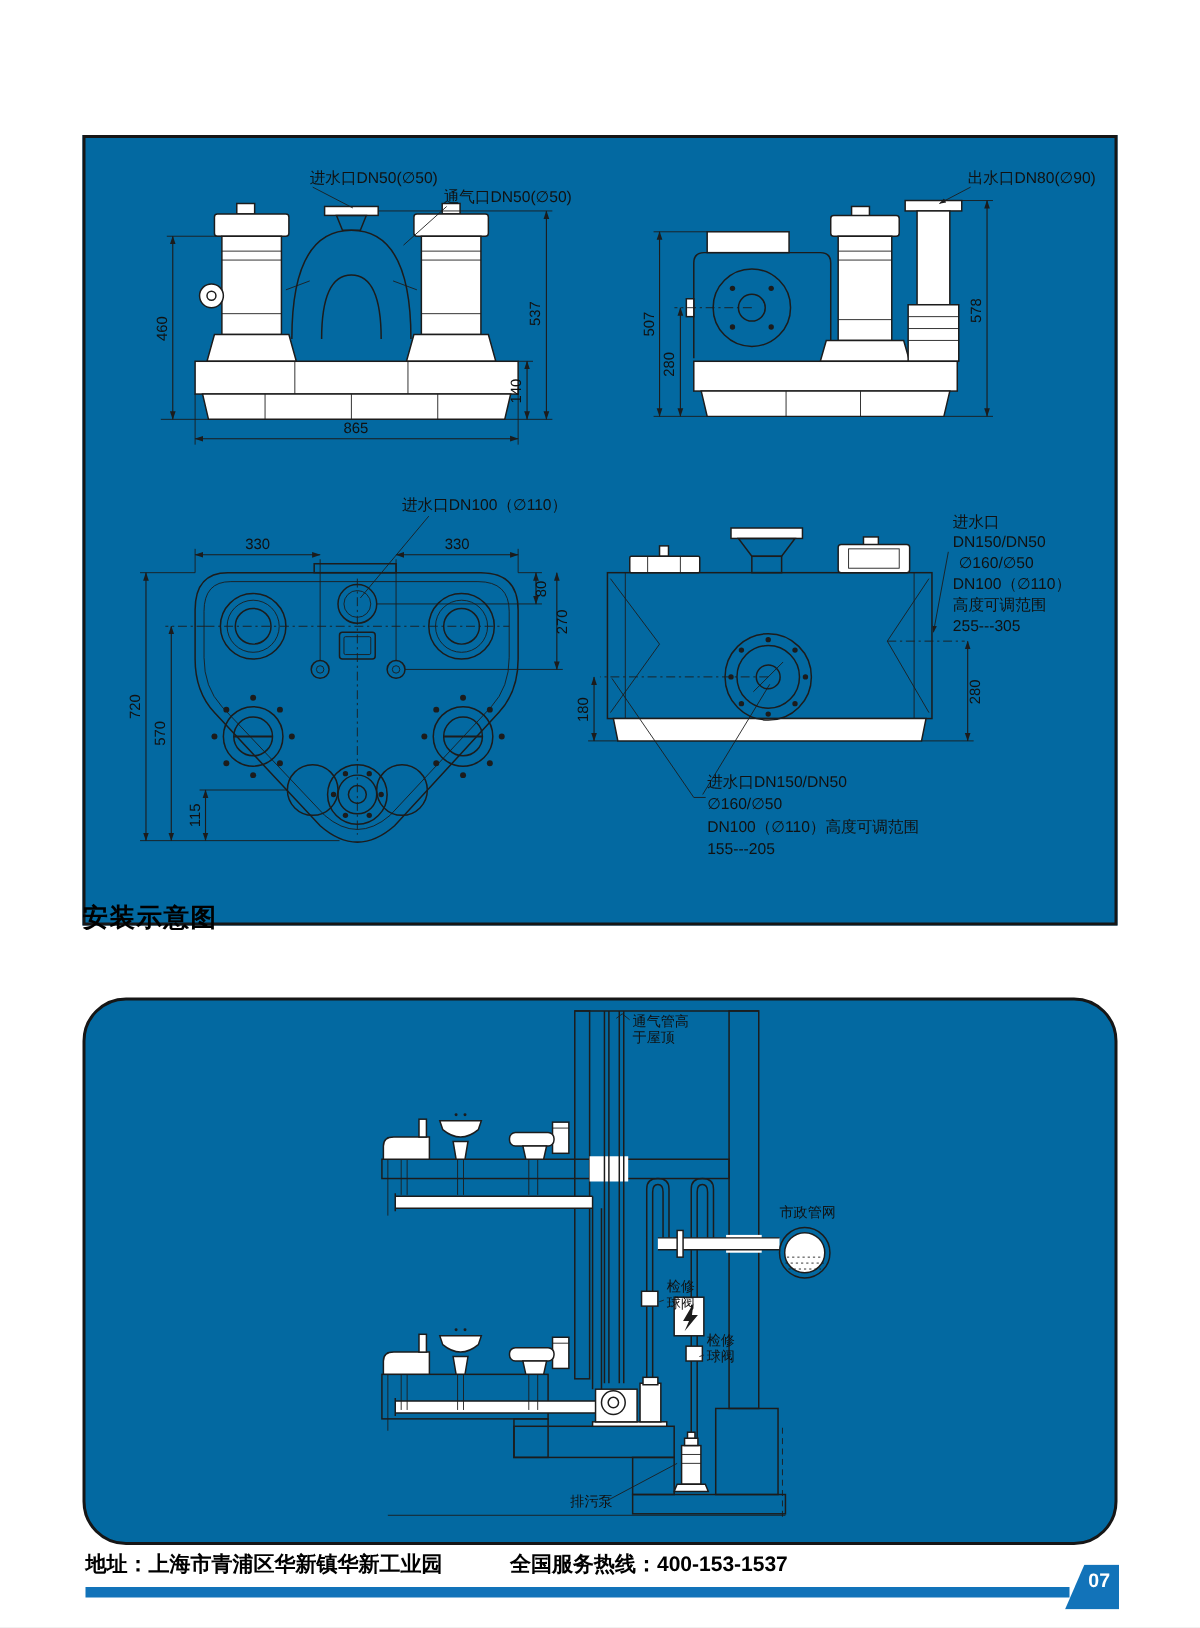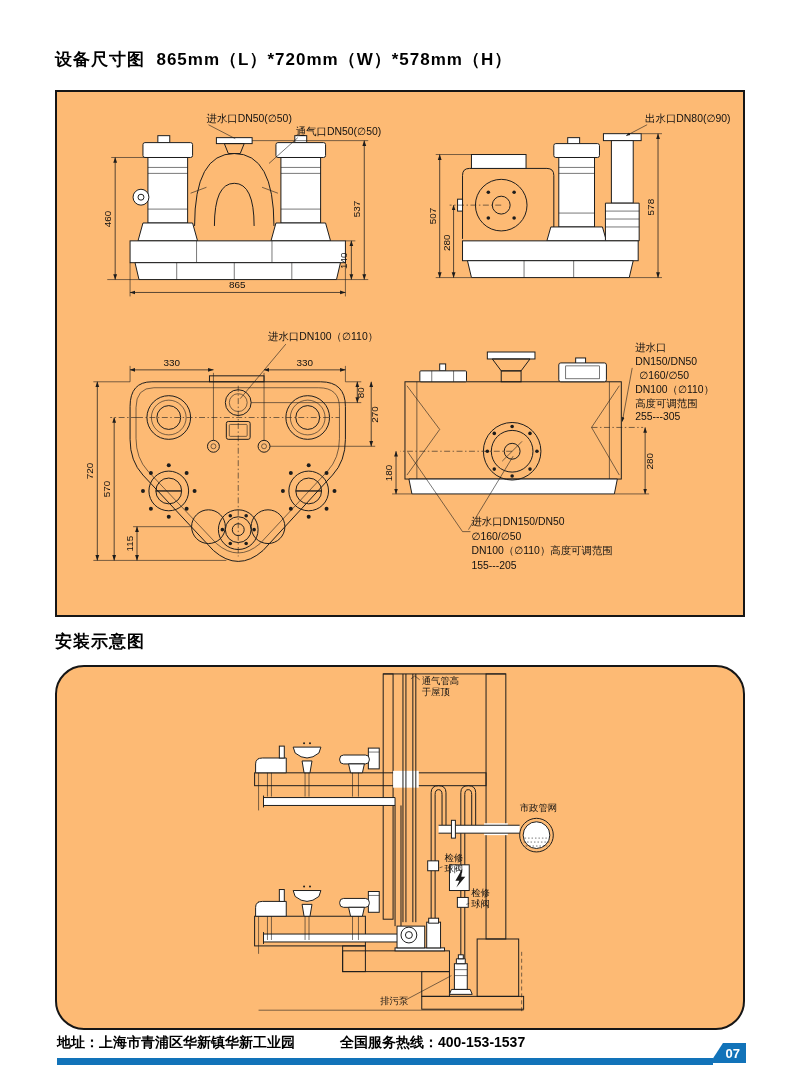--- a/index.html
+++ b/index.html
@@ -1,52 +1,51 @@
 <!DOCTYPE html>
 <html><head>
 <meta charset="utf-8">
 <style>
   html,body{margin:0;padding:0;background:#e8e8e8;}
   .page{position:relative;width:800px;height:1085px;background:#ffffff;overflow:hidden;
         font-family:"Liberation Sans",sans-serif;color:#000;}
   .h-title{position:absolute;left:55px;font-size:17px;font-weight:700;letter-spacing:1px;color:#000;white-space:pre;}
   #dimTitle{top:48px;}
-  #instTitle{top:630px;}
-  .box{position:absolute;left:55px;border:2px solid #161616;background:#fdba74;}
+  #instTitle{top:600px;}
+  .box{position:absolute;left:55px;border:2px solid #161616;background:#0369a1;}
   #box1{top:90px;width:686px;height:523px;}
   #box2{top:665px;width:686px;height:361px;border-radius:29px;}
   .box svg{position:absolute;left:0;top:0;width:100%;height:100%;}
 
   svg .s{stroke:#1c1c1c;fill:none;stroke-width:1;}
   svg .s2{stroke:#1c1c1c;fill:none;stroke-width:1.4;}
   svg .sw{stroke:#1c1c1c;fill:#fff;stroke-width:1;}
   svg .thin{stroke:#1c1c1c;fill:none;stroke-width:0.6;}
   svg .dim{stroke:#1c1c1c;fill:none;stroke-width:0.75;}
   svg .dash{stroke:#1c1c1c;fill:none;stroke-width:0.6;stroke-dasharray:6 2.5 1.5 2.5;}
   svg .dot{fill:#1c1c1c;stroke:none;}
   svg text{font-family:"Liberation Sans",sans-serif;fill:#111;}
   svg .t{font-size:10.5px;}
   svg .d{font-size:10px;}
   svg .t9{font-size:9.5px;}
 
   .footer-text{position:absolute;top:1034px;font-size:14px;font-weight:700;color:#000;}
   #addr{left:57px;}
   #hotline{left:340px;}
   .bar{position:absolute;left:57px;top:1058px;width:656px;height:7px;background:#1273b9;}
-  .tab{position:absolute;left:710px;top:1043px;width:36px;height:20px;background:#1273b9;
+  .tab{position:absolute;left:710px;top:1043px;width:36px;height:30px;background:#1273b9;
        clip-path:polygon(36% 0,100% 0,100% 100%,0 100%);
        color:#fff;font-size:13px;font-weight:700;text-align:right;line-height:22px;padding:0;box-sizing:border-box;}
   .tab span{margin-right:6px;}
 </style>
 </head>
 <body>
 
 <div class="page">
 
-  <div class="h-title" id="dimTitle">设备尺寸图  865mm（L）*720mm（W）*578mm（H）</div>
 
   <div class="box" id="box1">
     <svg viewBox="0 0 690 527">
       <defs>
         <marker id="ar1" viewBox="0 0 10 10" refX="9" refY="5" markerWidth="8" markerHeight="8" orient="auto-start-reverse">
           <path d="M0,1.8 L9.5,5 L0,8.2 Z" fill="#1c1c1c"></path>
         </marker>
       </defs>
 
       <g>

